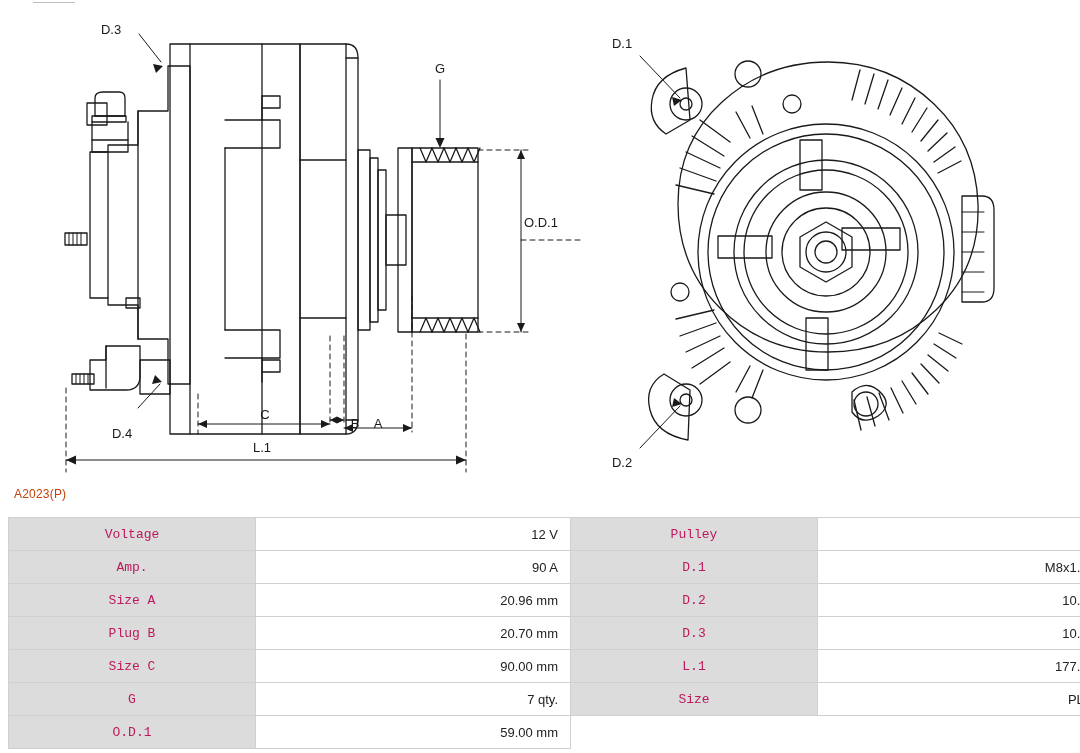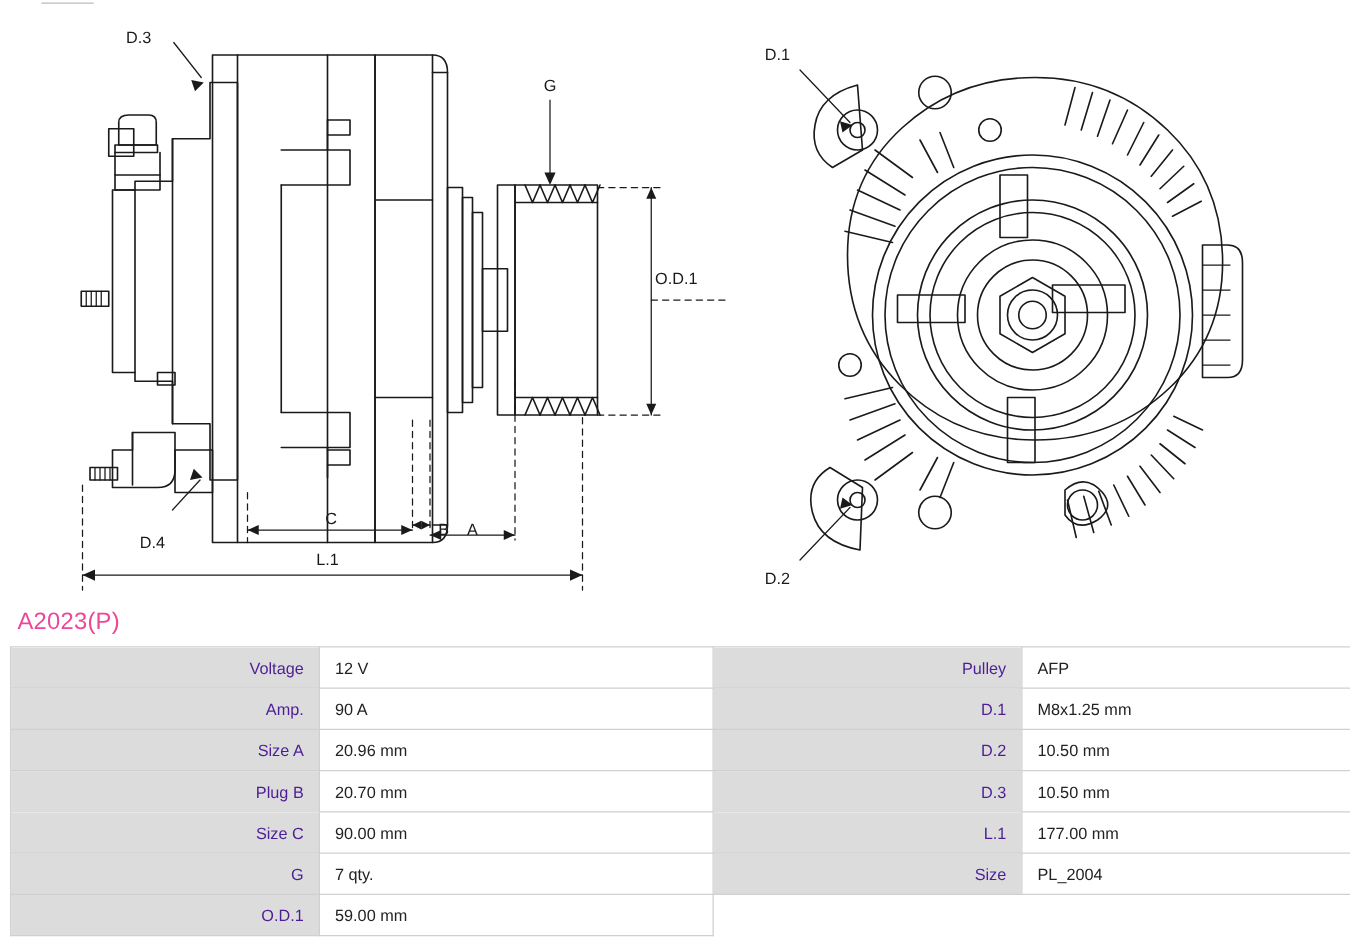--- a/index.html
+++ b/index.html
@@ -35,22 +35,22 @@
     font-family: "Liberation Sans", sans-serif;
     font-size: 13px;
     fill: #1a1a1a;
   }
 
   
   #part-number {
     position: absolute;
     left: 14px;
     top: 487px;
-    font-size: 19px;
-    color: #ec4899;
+    font-size: 12px;
+    color: #c2410c;
     font-family: "Liberation Sans", sans-serif;
     letter-spacing: 0.2px;
   }
 
   
   #spec-table {
     position: absolute;
     left: 8px;
     top: 517px;
     width: 1064px;
@@ -61,26 +61,28 @@
   #spec-table td {
     height: 32px;
     border: 1px solid #d0d0d0;
     padding: 0 12px;
     vertical-align: middle;
     white-space: nowrap;
     overflow: hidden;
   }
   td.key {
     background: #dcdcdc;
-    text-align: right;
-    color: #4c1d95;
+    text-align: center;
+    color: #be185d;
     width: 222px;
+    font-family: Liberation Mono, monospace;
   }
   td.val {
     background: #ffffff;
+    text-align: right;
     color: #222222;
     width: 290px;
   }
   .no-border {
     border: none !important;
     background: transparent !important;
   }
   
   #top-tick {
     position: absolute;

